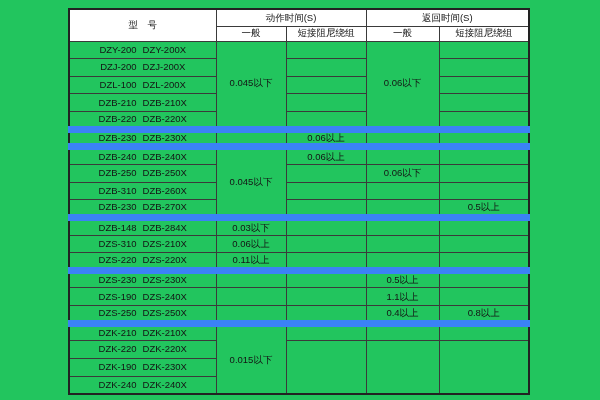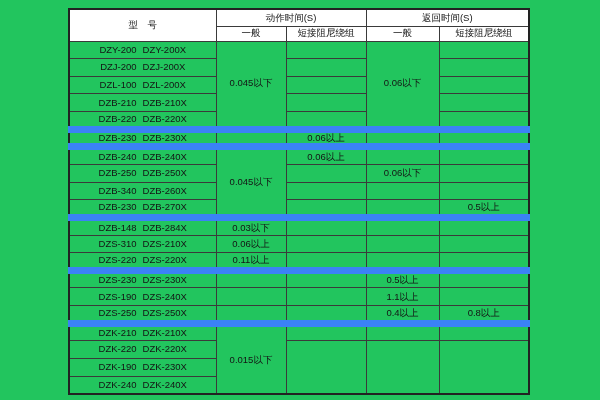--- a/index.html
+++ b/index.html
@@ -133,21 +133,21 @@
               <span>DZB-250X</span>
             </div>
           </td>
         <td></td>
         <td>0.06以下</td>
         <td></td>
       </tr>
       <tr>
         <td class="model">
             <div class="model-wrap">
-              <span>DZB-340</span>
+              <span>DZB-310</span>
               <span>DZB-260X</span>
             </div>
           </td>
         <td></td>
         <td></td>
         <td></td>
       </tr>
       <tr>
         <td class="model">
             <div class="model-wrap">

